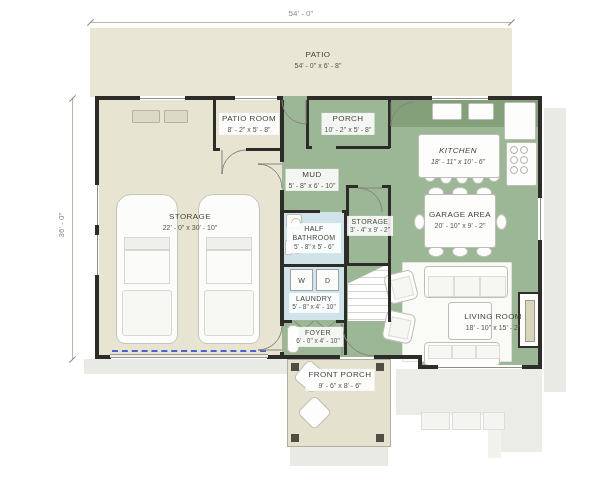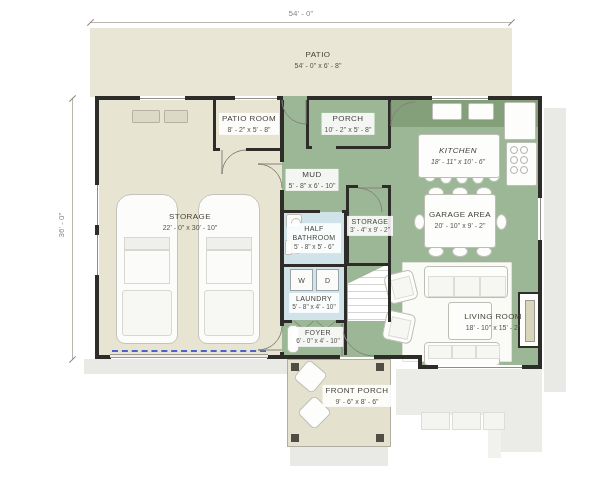--- a/index.html
+++ b/index.html
@@ -257,21 +257,21 @@
     <span class="rdims">20' - 10" x 9' - 2"</span>
   </div>
   <div class="room-label" style="left:456px;top:322px;z-index:52;margin-left:37px;">
     <span class="rname">LIVING ROOM</span>
     <span class="rdims">18' - 10" x 15' - 2"</span>
   </div>
   <div class="room-label chip" style="left:318px;top:337px;">
     <span class="rname" style="font-size:7px;">FOYER</span>
     <span class="rdims" style="font-size:6.5px;">6' - 0" x 4' - 10"</span>
   </div>
-  <div class="room-label chip" style="left:340px;top:396px;margin-left:17px;">
+  <div class="room-label chip" style="left:340px;top:380px;">
     <span class="rname">FRONT PORCH</span>
     <span class="rdims">9' - 6" x 8' - 6"</span>
   </div>
 
   <div class="dimline" style="left:90px;top:22px;width:422px;height:1px;"></div>
   <div class="tick" style="left:86px;top:22px;"></div>
   <div class="tick" style="left:507px;top:22px;"></div>
   <div class="dimtext" style="left:301px;top:9px;transform:translateX(-50%);">54' - 0"</div>
   <div class="dimline" style="left:72px;top:98px;width:1px;height:262px;"></div>
   <div class="tick" style="left:68px;top:98px;"></div>

